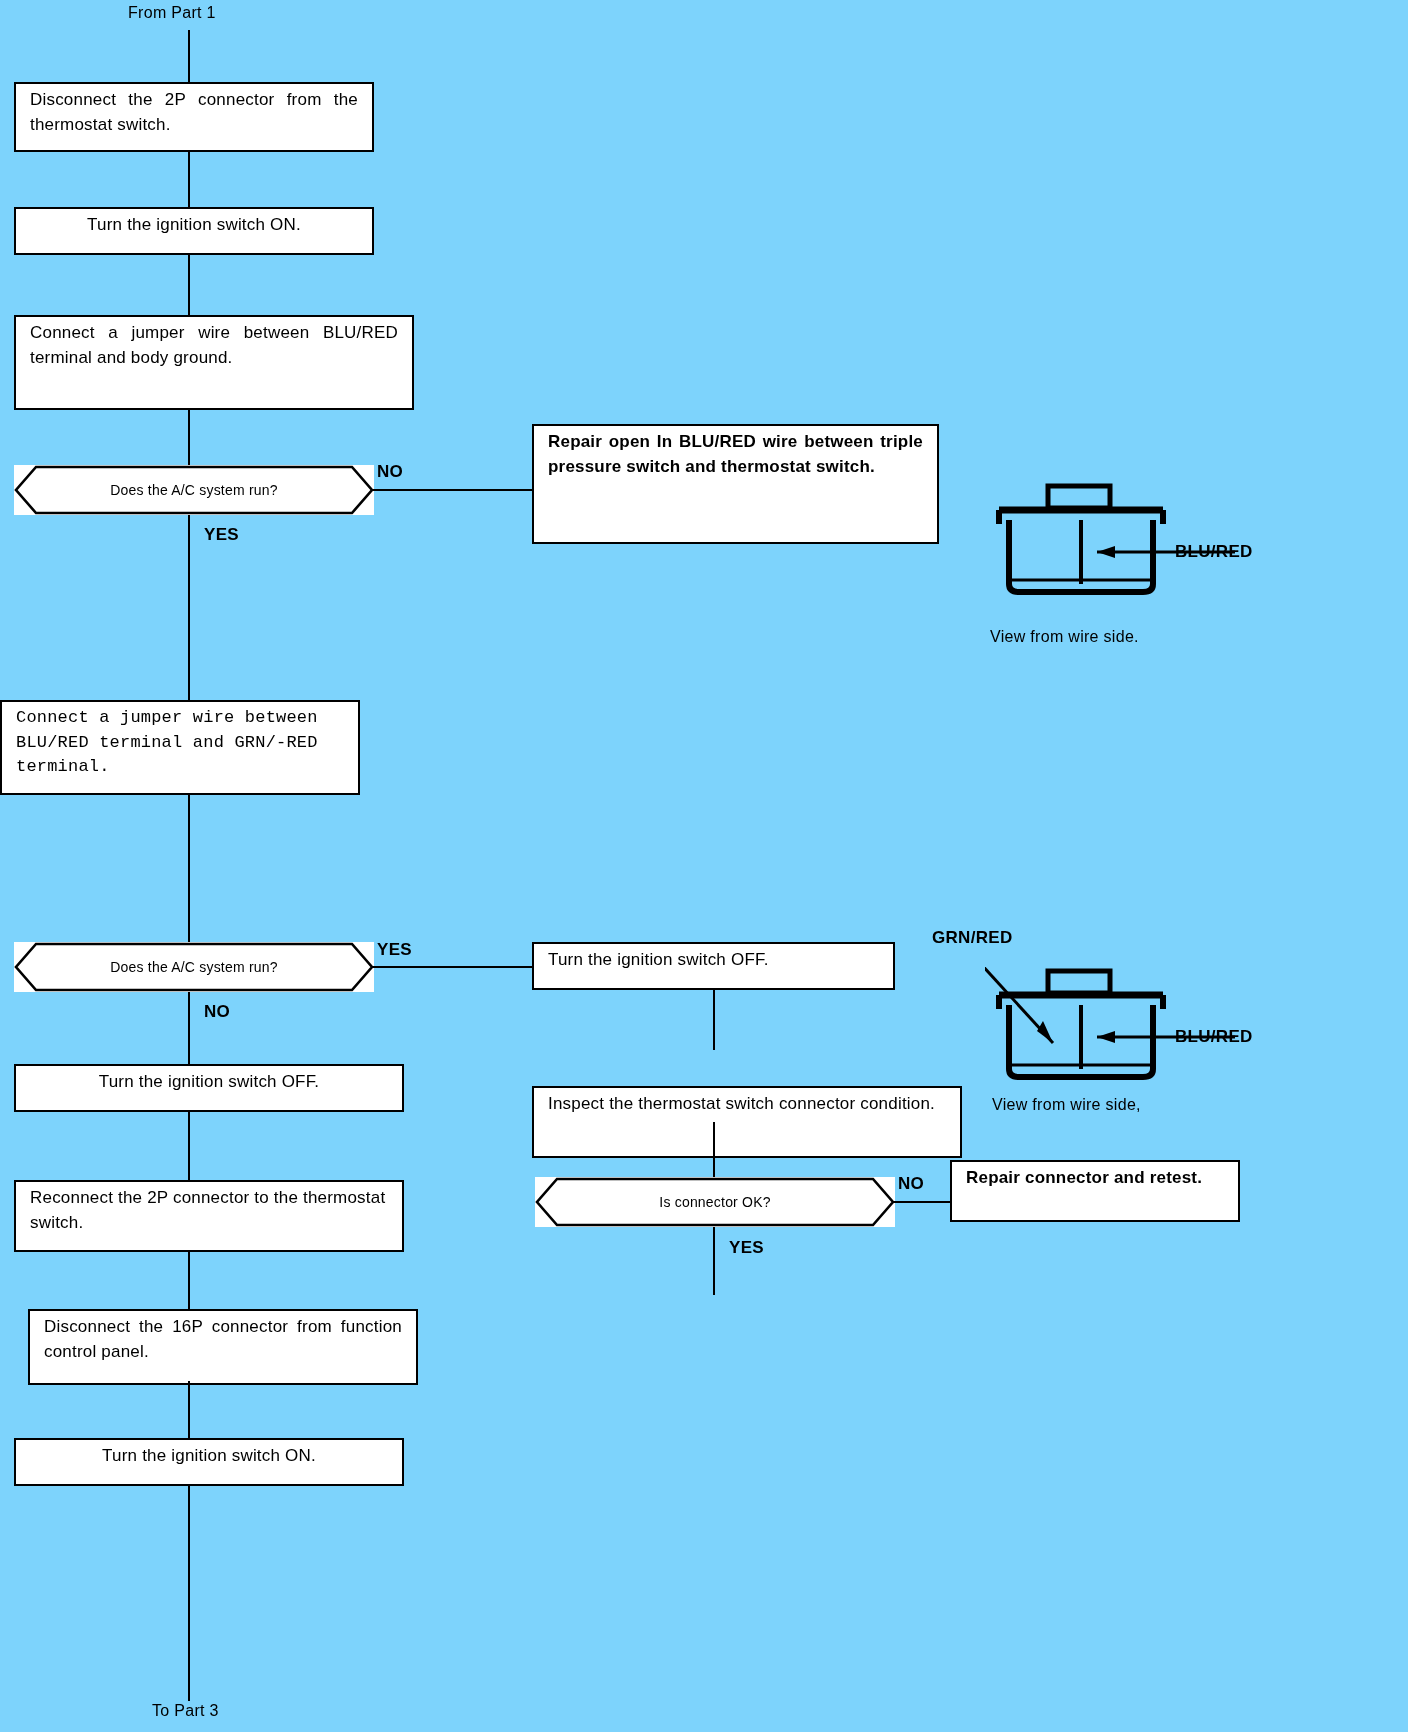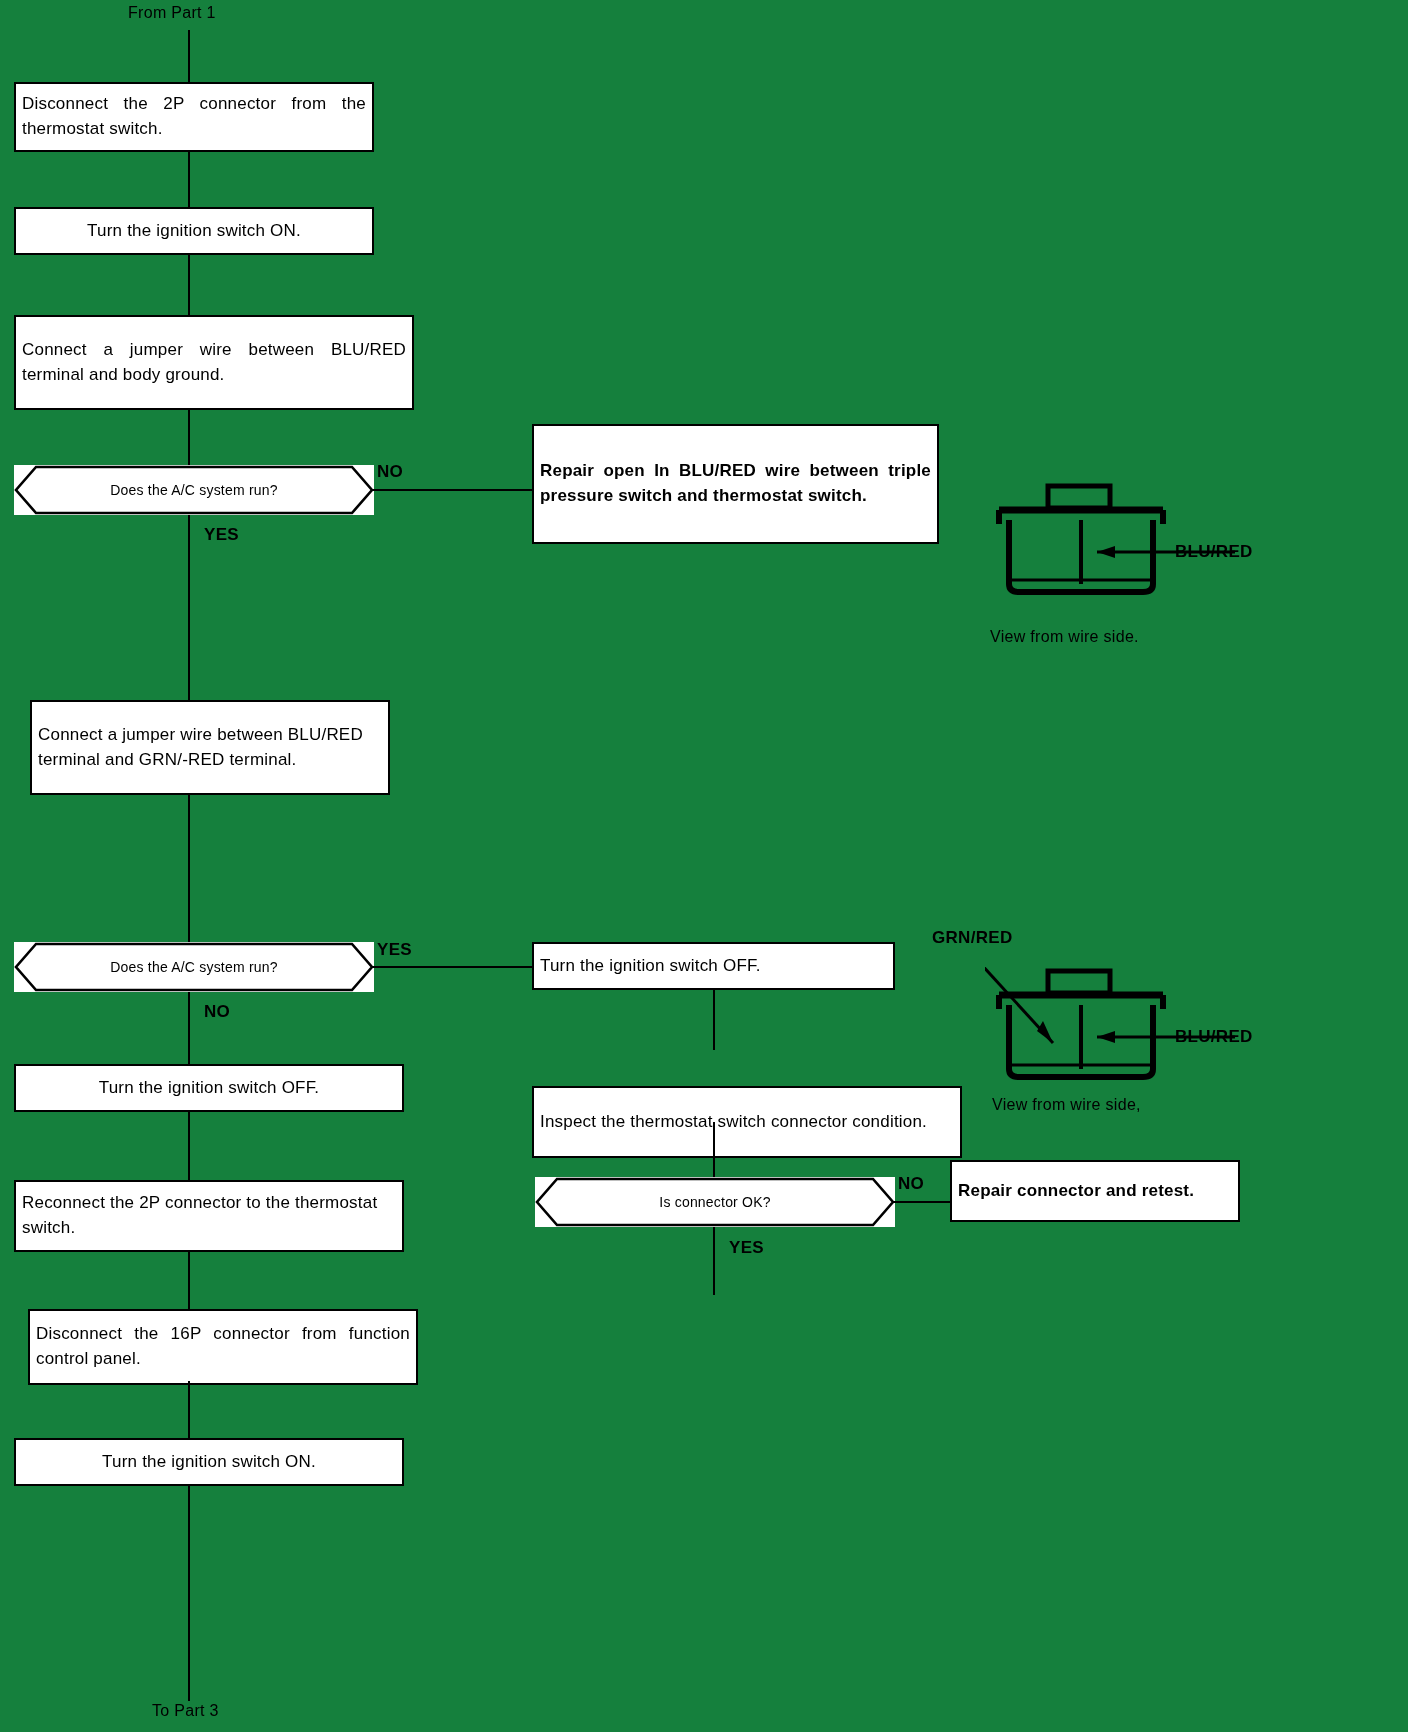--- a/index.html
+++ b/index.html
@@ -4,35 +4,35 @@
 <style>
   html, body {
     margin: 0;
     padding: 0;
     background: #ffffff;
   }
   #page {
     position: relative;
     width: 1408px;
     height: 1732px;
-    background: #15803d;
+    background: #7dd3fc;
     font-family: "Liberation Sans", sans-serif;
     color: #000000;
     overflow: hidden;
   }
 
   
   .pbox {
     position: absolute;
     box-sizing: border-box;
     border: 2px solid #000;
     background: #fff;
     display: flex;
-    align-items: center;
-    padding: 4px 6px;
+    align-items: flex-start;
+    padding: 4px 14px;
   }
   .pbox .txt {
     font-size: 17px;
     line-height: 1.45;
     letter-spacing: 0.2px;
     width: 100%;
     white-space: pre-line;
   }
   
   .just .txt { text-align: justify; text-align-last: left; }
@@ -102,21 +102,21 @@
     </svg>
     <span class="txt">Does the A/C system run?</span>
   </div>
 
   <div class="hline" style="left:372px; top:489px; width:160px;"></div>
   <div class="lbl b" style="left:377px; top:462px;">NO</div>
 
   <div class="vline" style="left:188px; top:515px; height:185px;"></div>
   <div class="lbl b" style="left:204px; top:525px;">YES</div>
 
-  <div class="pbox" style="left:30px; top:700px; width:360px; height:95px;">
+  <div class="pbox" style="left:0; top:700px; width:360px; height:95px;font-family:Liberation Mono, monospace;">
     <span class="txt">Connect a jumper wire between BLU/RED terminal and GRN/-RED terminal.</span>
   </div>
   <div class="vline" style="left:188px; top:795px; height:147px;"></div>
 
   <div class="hex" style="left:14px; top:942px; width:360px; height:50px;">
     <svg width="360" height="50" viewBox="0 0 360 50">
       <polygon points="22,2 338,2 358,25 338,48 22,48 2,25" fill="#ffffff" stroke="#000000" stroke-width="2.6"></polygon>
     </svg>
     <span class="txt">Does the A/C system run?</span>
   </div>

